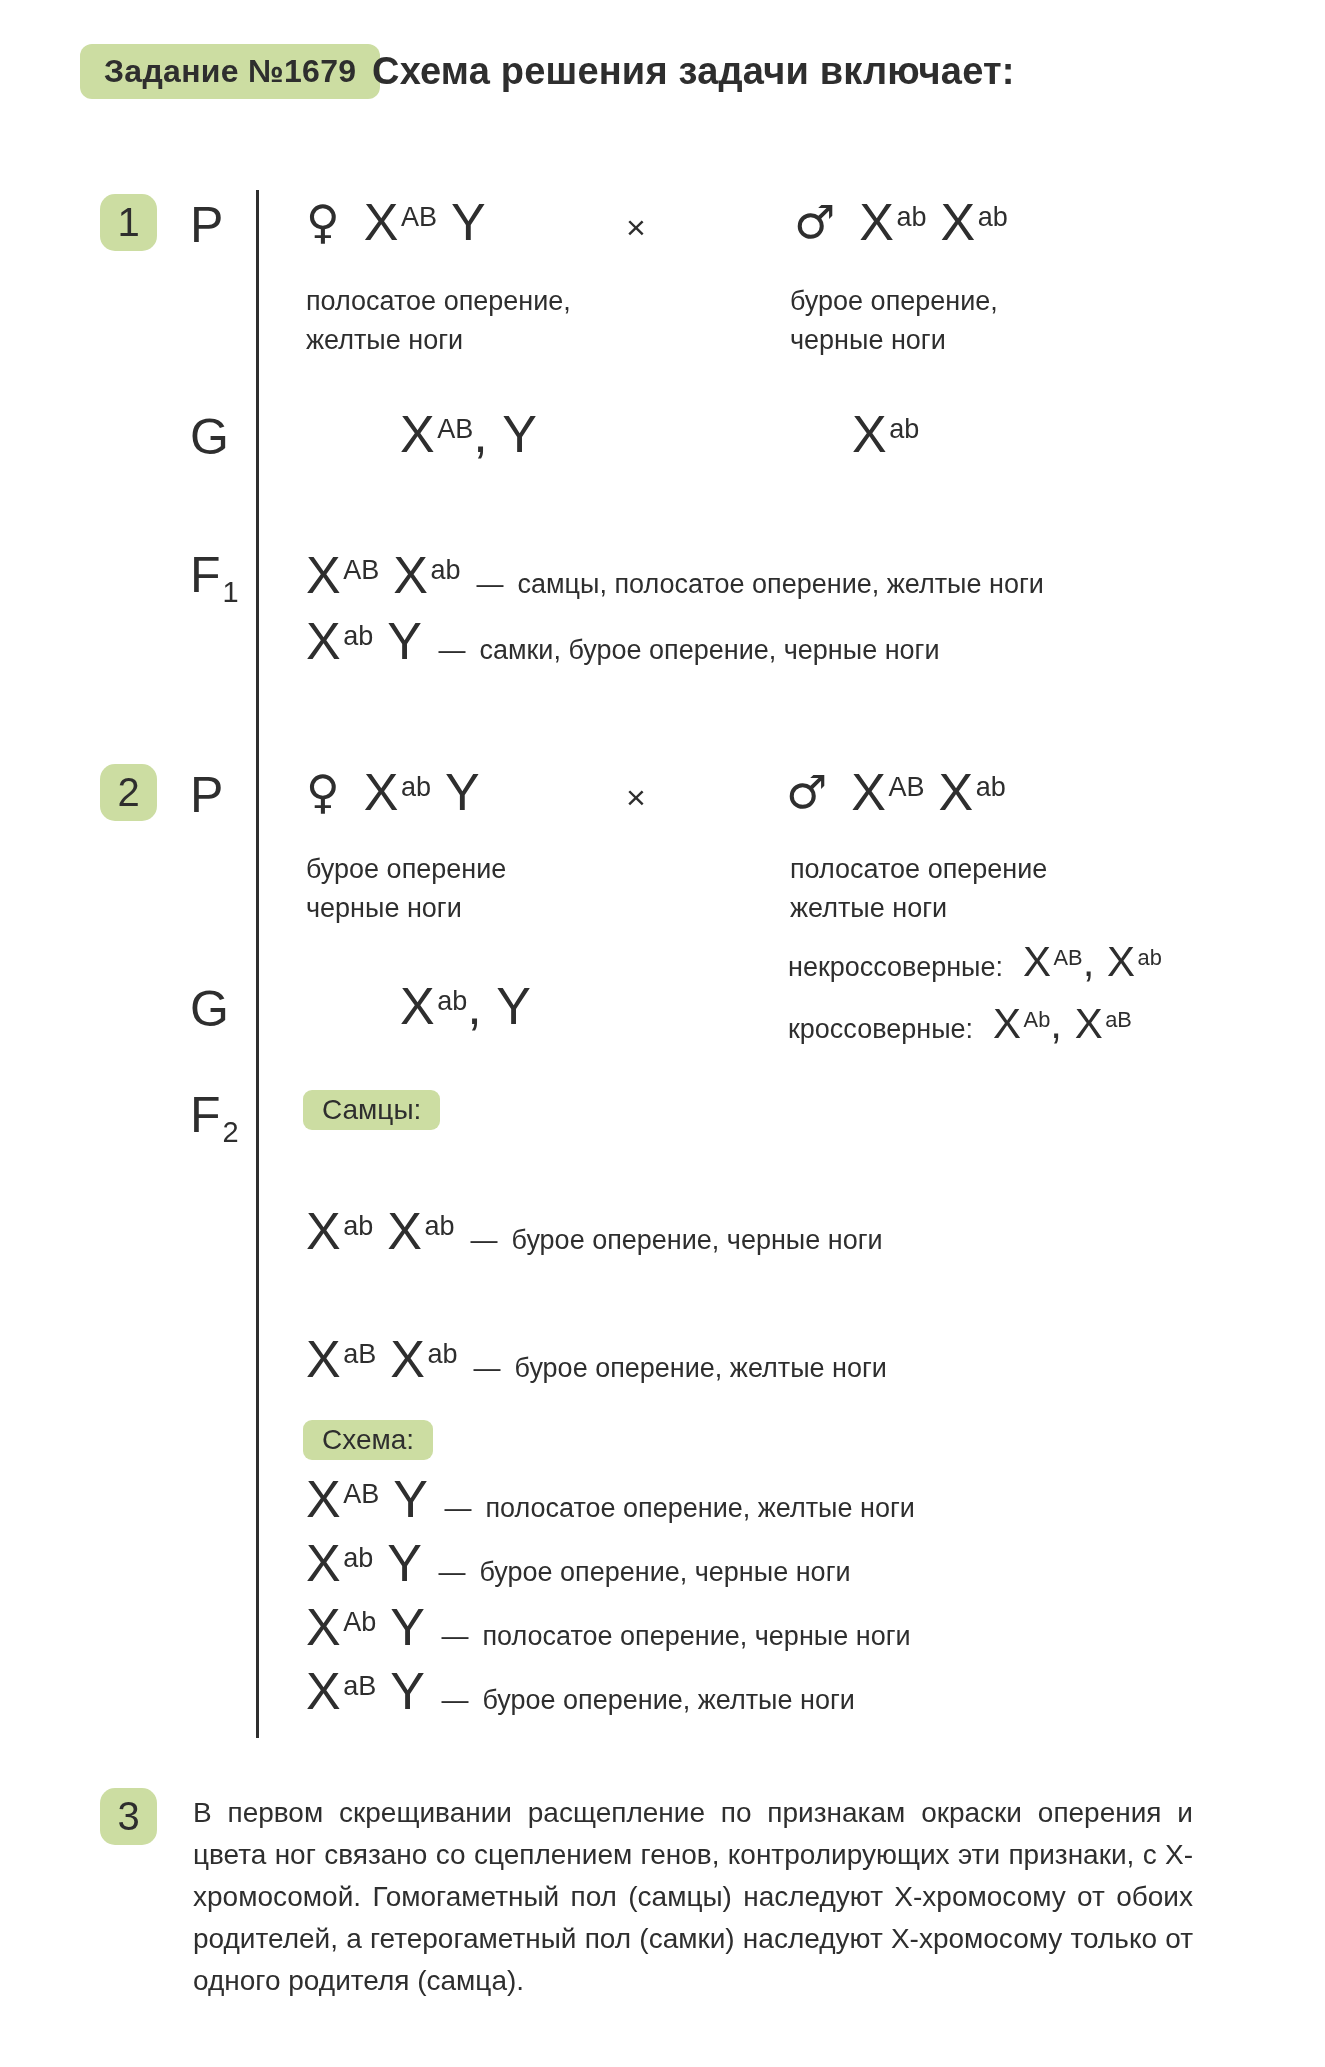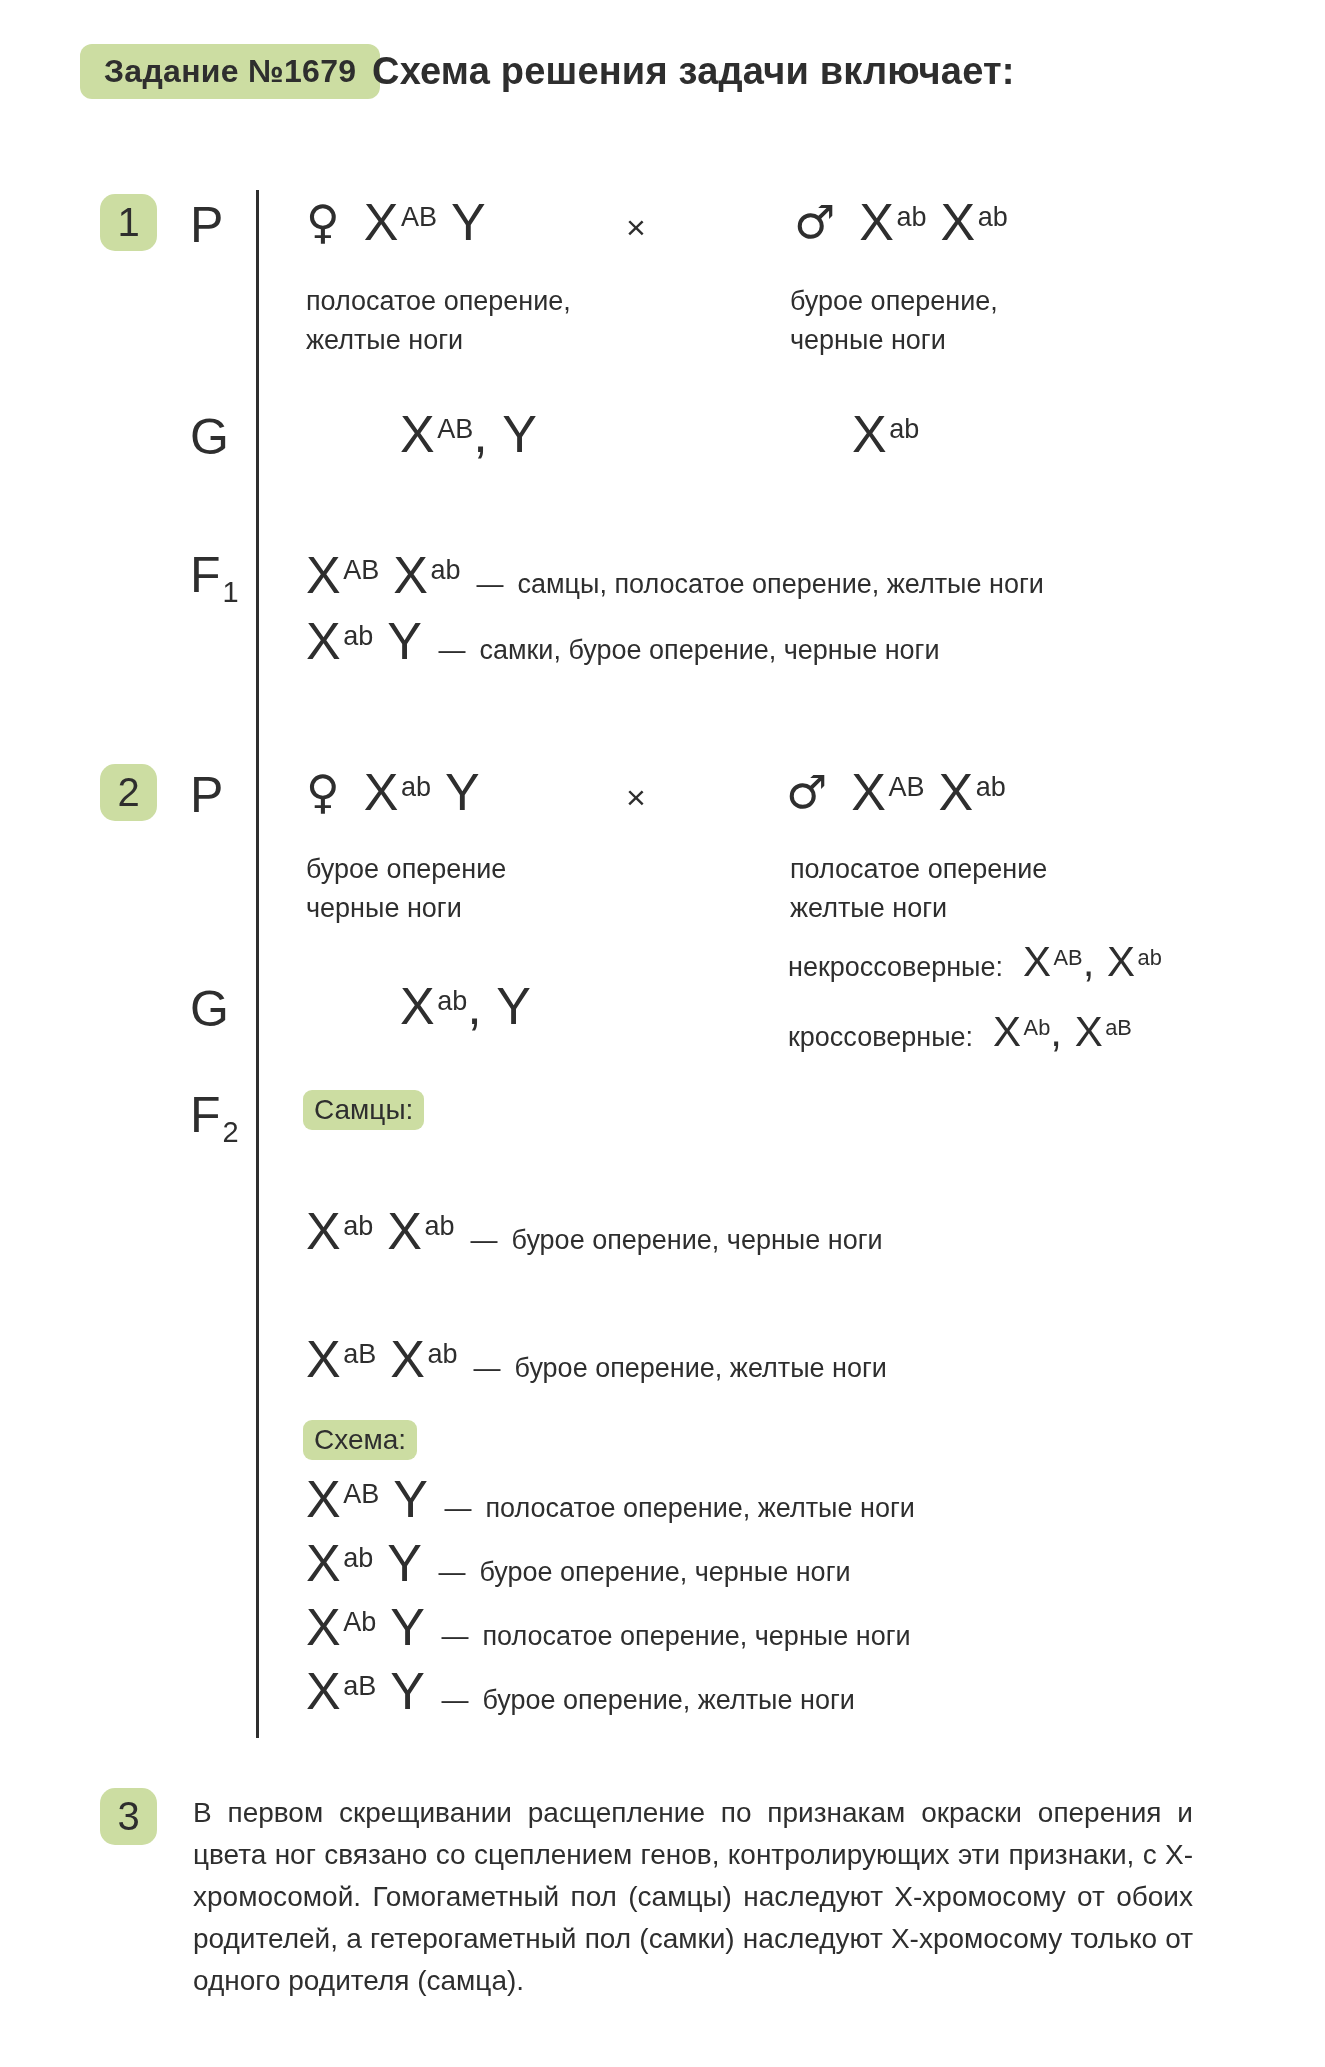--- a/index.html
+++ b/index.html
@@ -39,25 +39,25 @@
   .sex { font-family:"DejaVu Sans", sans-serif; font-size:46px; margin-right:24px; }
   .crossx { font-size:34px; }
 
   .phen { font-size:27px; line-height:1.45; white-space:nowrap; }
 
   .orow { line-height:1.05; }
   .odash { font-size:27px; margin:0 14px 0 16px; }
   .odesc { font-size:27px; }
 
   .gam-line { display:flex; align-items:baseline; gap:20px; }
-  .gam-line + .gam-line { margin-top:22px; }
+  .gam-line + .gam-line { margin-top:14px; }
   .gam-label { font-size:27px; }
 
   .sub-badge {
-    position:absolute; background:#ccdda2; border-radius:9px; padding:4px 11px;
+    position:absolute; background:#ccdda2; border-radius:9px; padding:4px 19px;
     font-size:28px;
   }
 
   .para {
     position:absolute; left:193px; top:1792px; width:1000px;
     font-size:28px; line-height:1.5; text-align:justify; white-space:normal;
   }
 </style>
 </head>
 <body>

